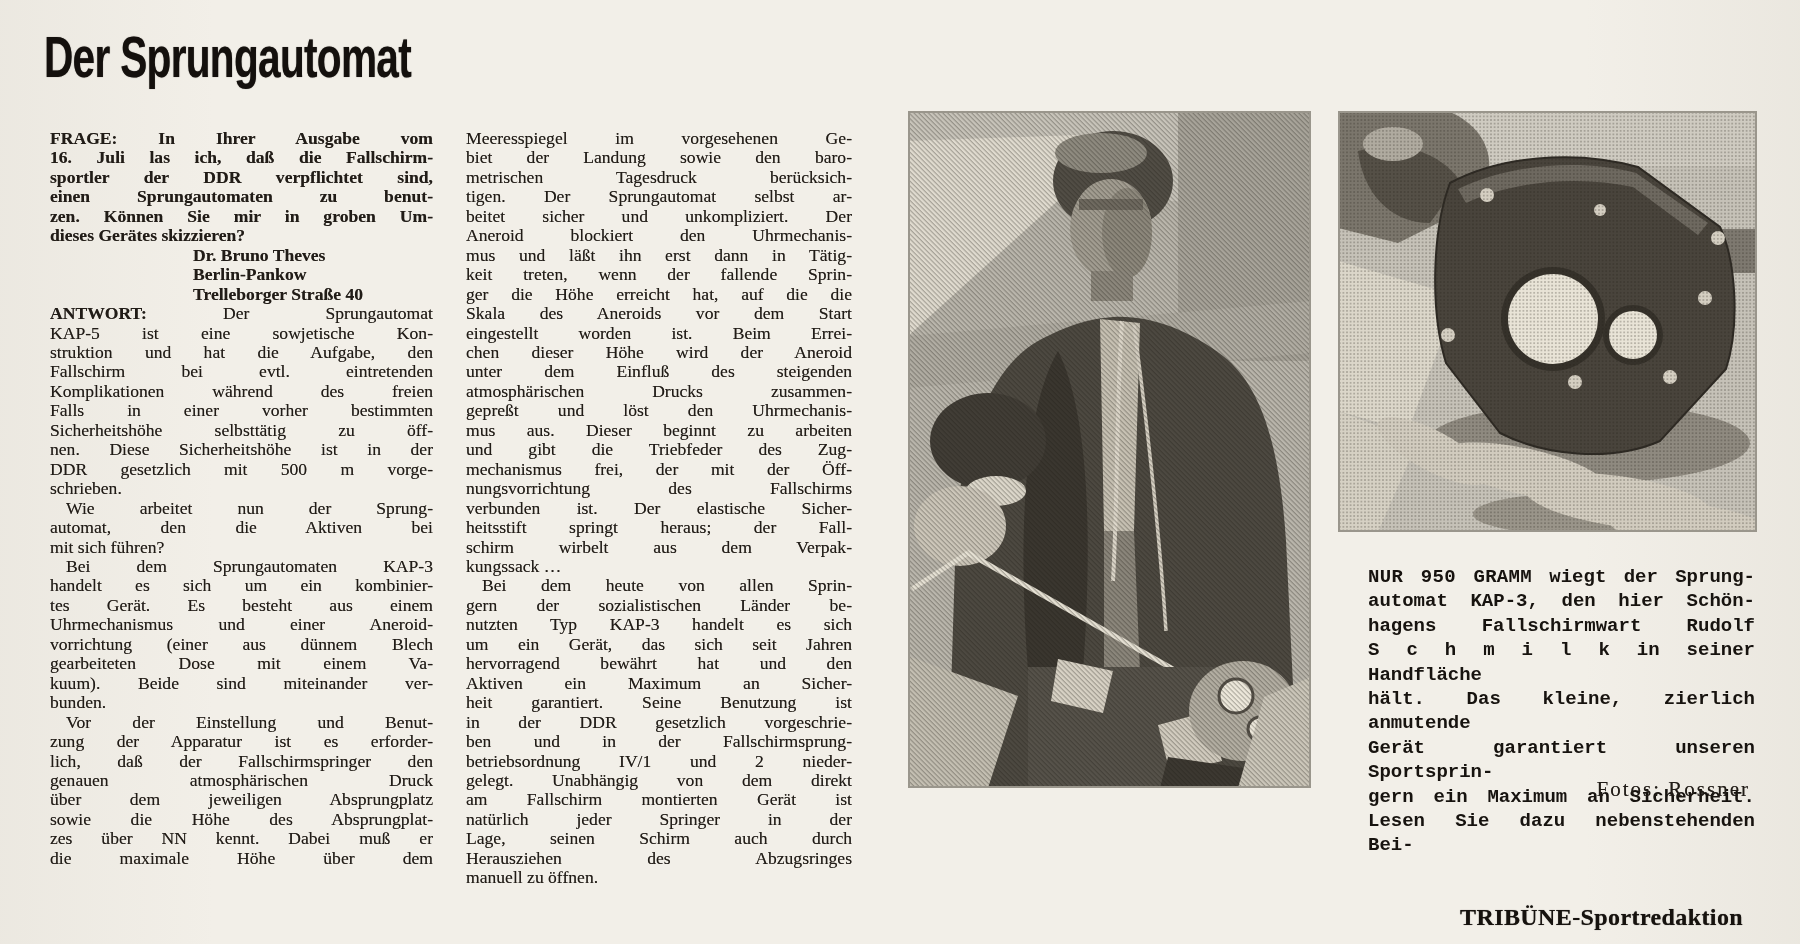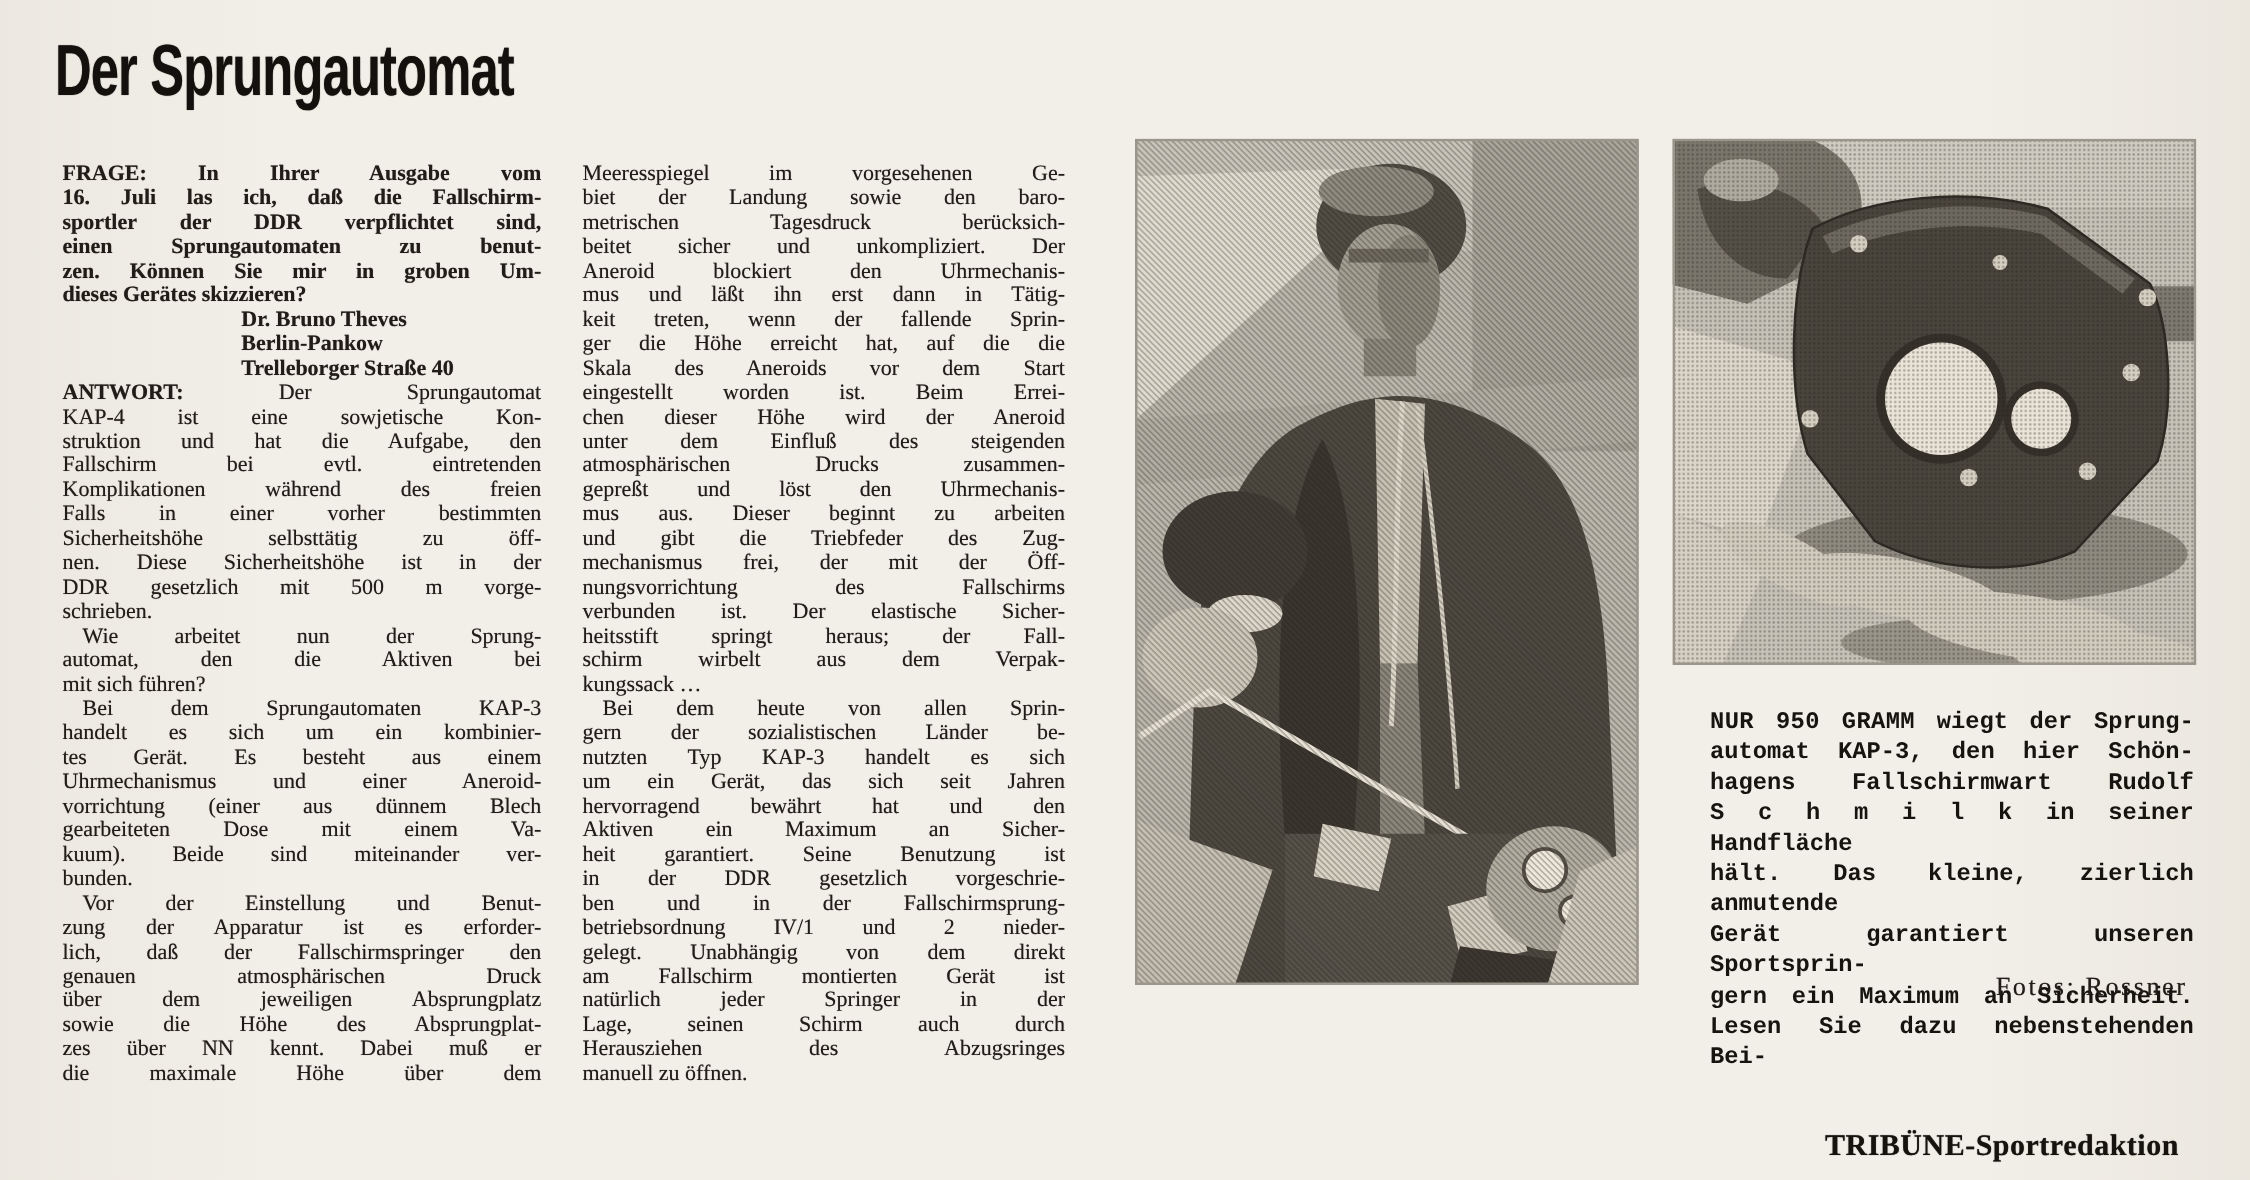--- a/index.html
+++ b/index.html
@@ -56,21 +56,21 @@
       <div class="line bold">FRAGE: In Ihrer Ausgabe vom</div>
       <div class="line bold">16. Juli las ich, daß die Fallschirm-</div>
       <div class="line bold">sportler der DDR verpflichtet sind,</div>
       <div class="line bold">einen Sprungautomaten zu benut-</div>
       <div class="line bold">zen. Können Sie mir in groben Um-</div>
       <div class="line nj bold">dieses Gerätes skizzieren?</div>
       <div class="line nj bold" style="padding-left: 143px;">Dr. Bruno Theves</div>
       <div class="line nj bold" style="padding-left: 143px;">Berlin-Pankow</div>
       <div class="line nj bold" style="padding-left: 143px;">Trelleborger Straße 40</div>
       <div class="line"><b>ANTWORT:</b> Der Sprungautomat</div>
-      <div class="line">KAP-4 ist eine sowjetische Kon-</div>
+      <div class="line">KAP-5 ist eine sowjetische Kon-</div>
       <div class="line">struktion und hat die Aufgabe, den</div>
       <div class="line">Fallschirm bei evtl. eintretenden</div>
       <div class="line">Komplikationen während des freien</div>
       <div class="line">Falls in einer vorher bestimmten</div>
       <div class="line">Sicherheitshöhe selbsttätig zu öff-</div>
       <div class="line">nen. Diese Sicherheitshöhe ist in der</div>
       <div class="line">DDR gesetzlich mit 500 m vorge-</div>
       <div class="line nj">schrieben.</div>
       <div class="line" style="padding-left: 16px;">Wie arbeitet nun der Sprung-</div>
       <div class="line">automat, den die Aktiven bei</div>
@@ -89,20 +89,21 @@
       <div class="line">genauen atmosphärischen Druck</div>
       <div class="line">über dem jeweiligen Absprungplatz</div>
       <div class="line">sowie die Höhe des Absprungplat-</div>
       <div class="line">zes über NN kennt. Dabei muß er</div>
       <div class="line">die maximale Höhe über dem</div>
     </section>
   <section class="col col2">
       <div class="line">Meeresspiegel im vorgesehenen Ge-</div>
       <div class="line">biet der Landung sowie den baro-</div>
       <div class="line">metrischen Tagesdruck berücksich-</div>
+      <div class="line">tigen. Der Sprungautomat selbst ar-</div>
       <div class="line">beitet sicher und unkompliziert. Der</div>
       <div class="line">Aneroid blockiert den Uhrmechanis-</div>
       <div class="line">mus und läßt ihn erst dann in Tätig-</div>
       <div class="line">keit treten, wenn der fallende Sprin-</div>
       <div class="line">ger die Höhe erreicht hat, auf die die</div>
       <div class="line">Skala des Aneroids vor dem Start</div>
       <div class="line">eingestellt worden ist. Beim Errei-</div>
       <div class="line">chen dieser Höhe wird der Aneroid</div>
       <div class="line">unter dem Einfluß des steigenden</div>
       <div class="line">atmosphärischen Drucks zusammen-</div>

